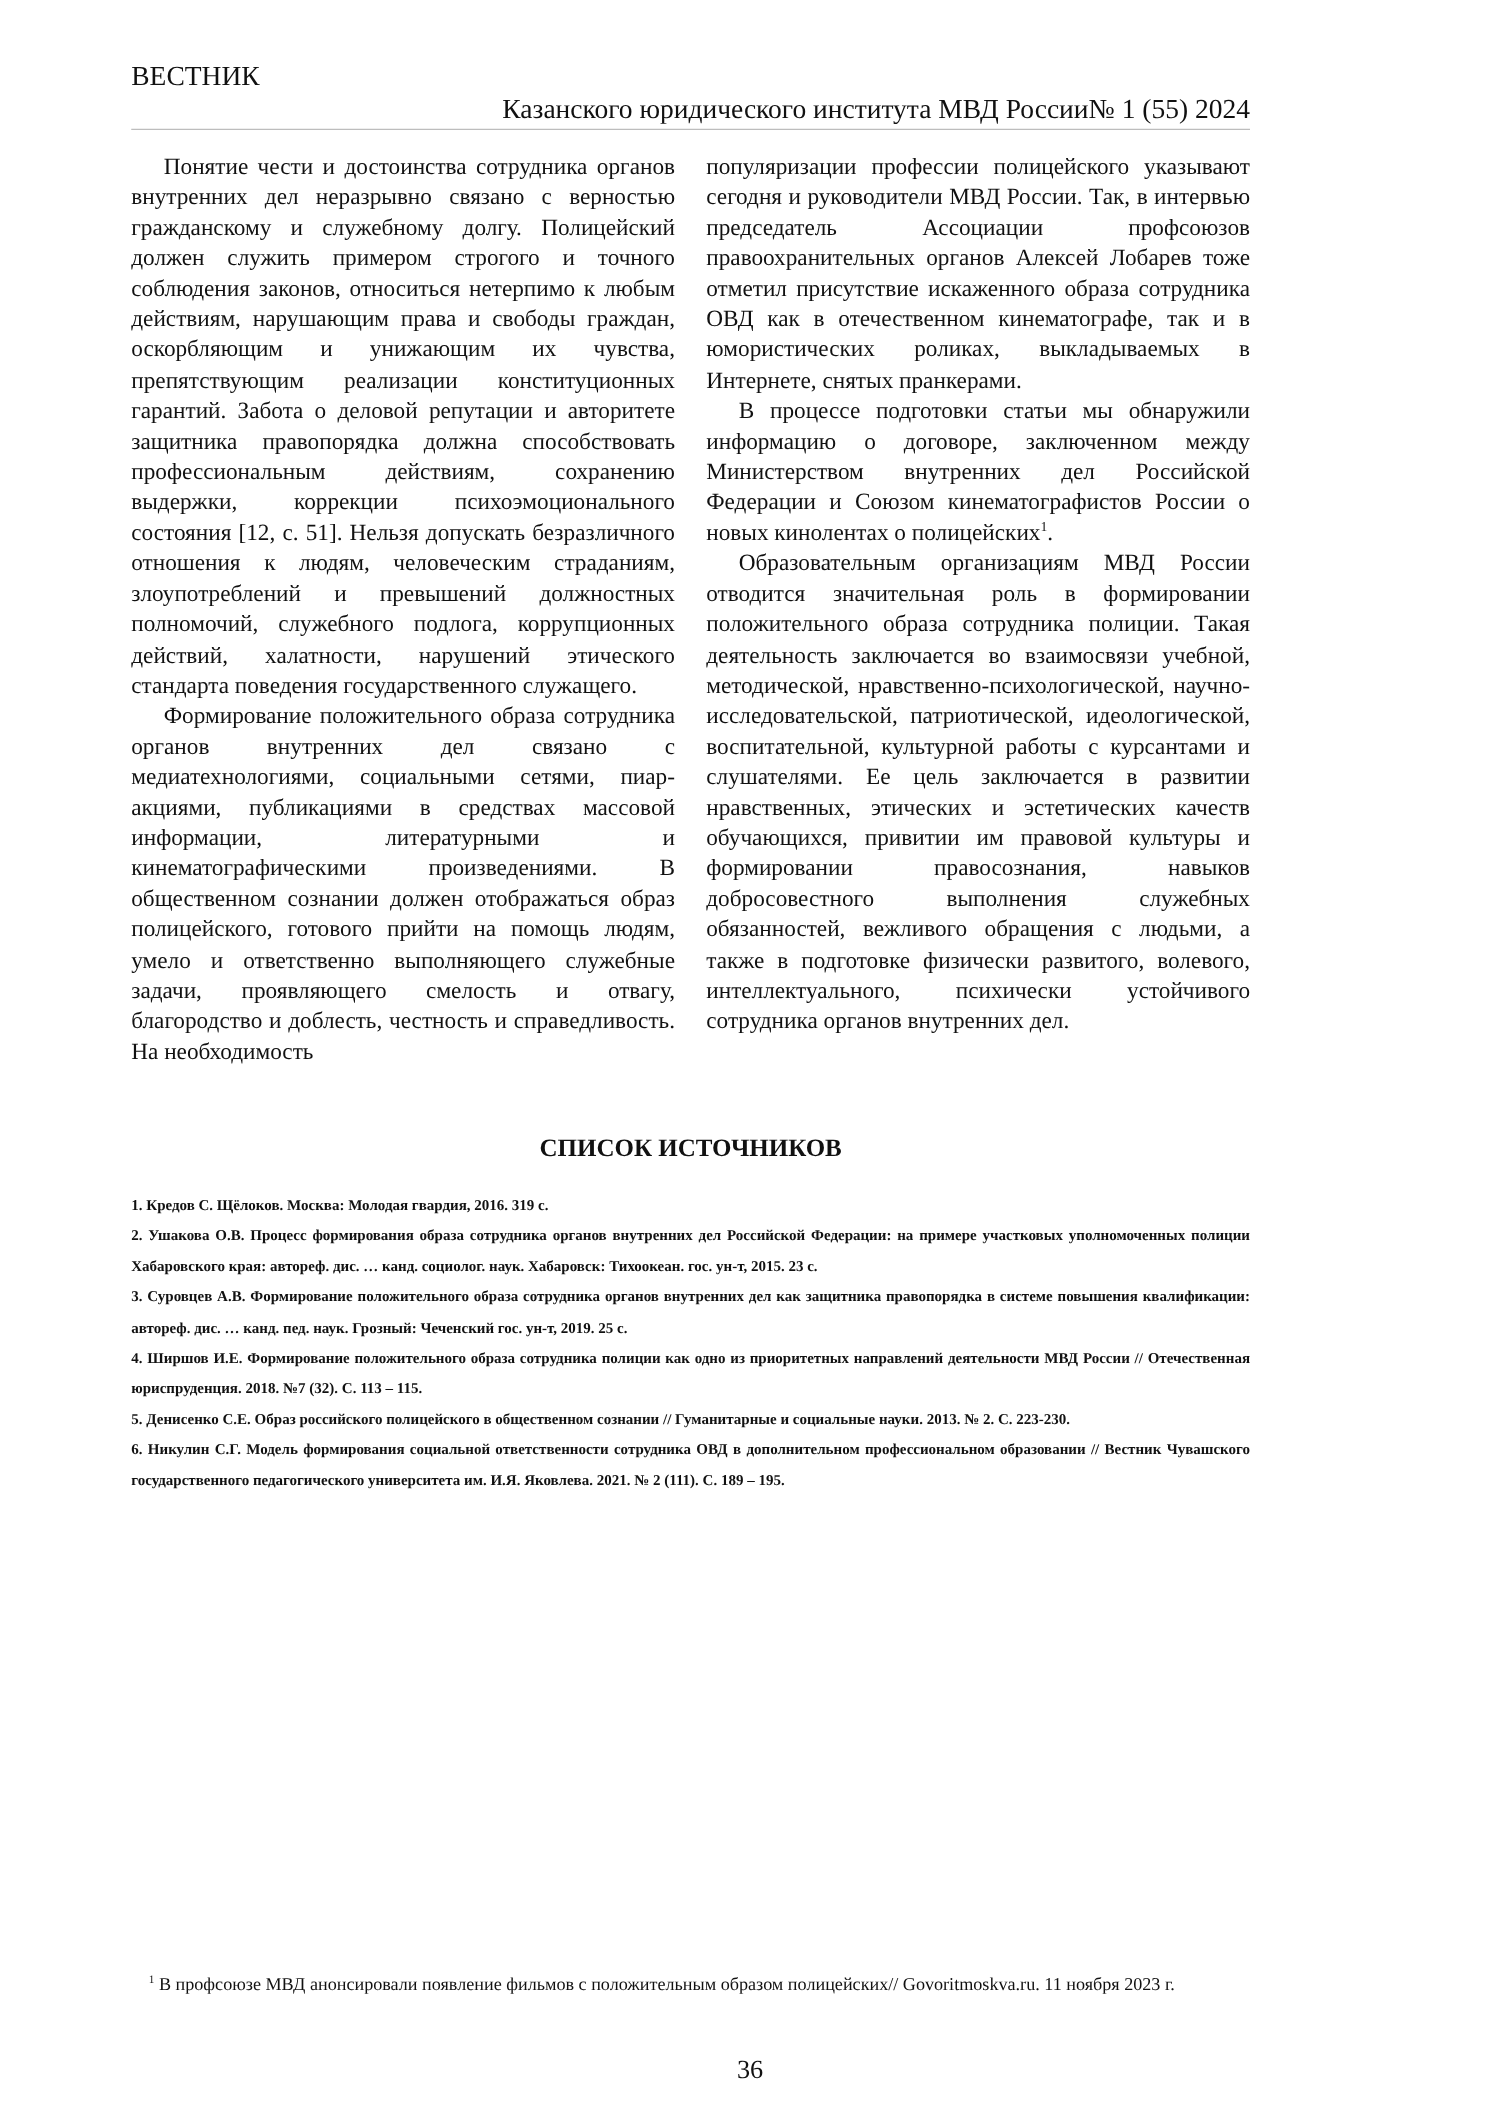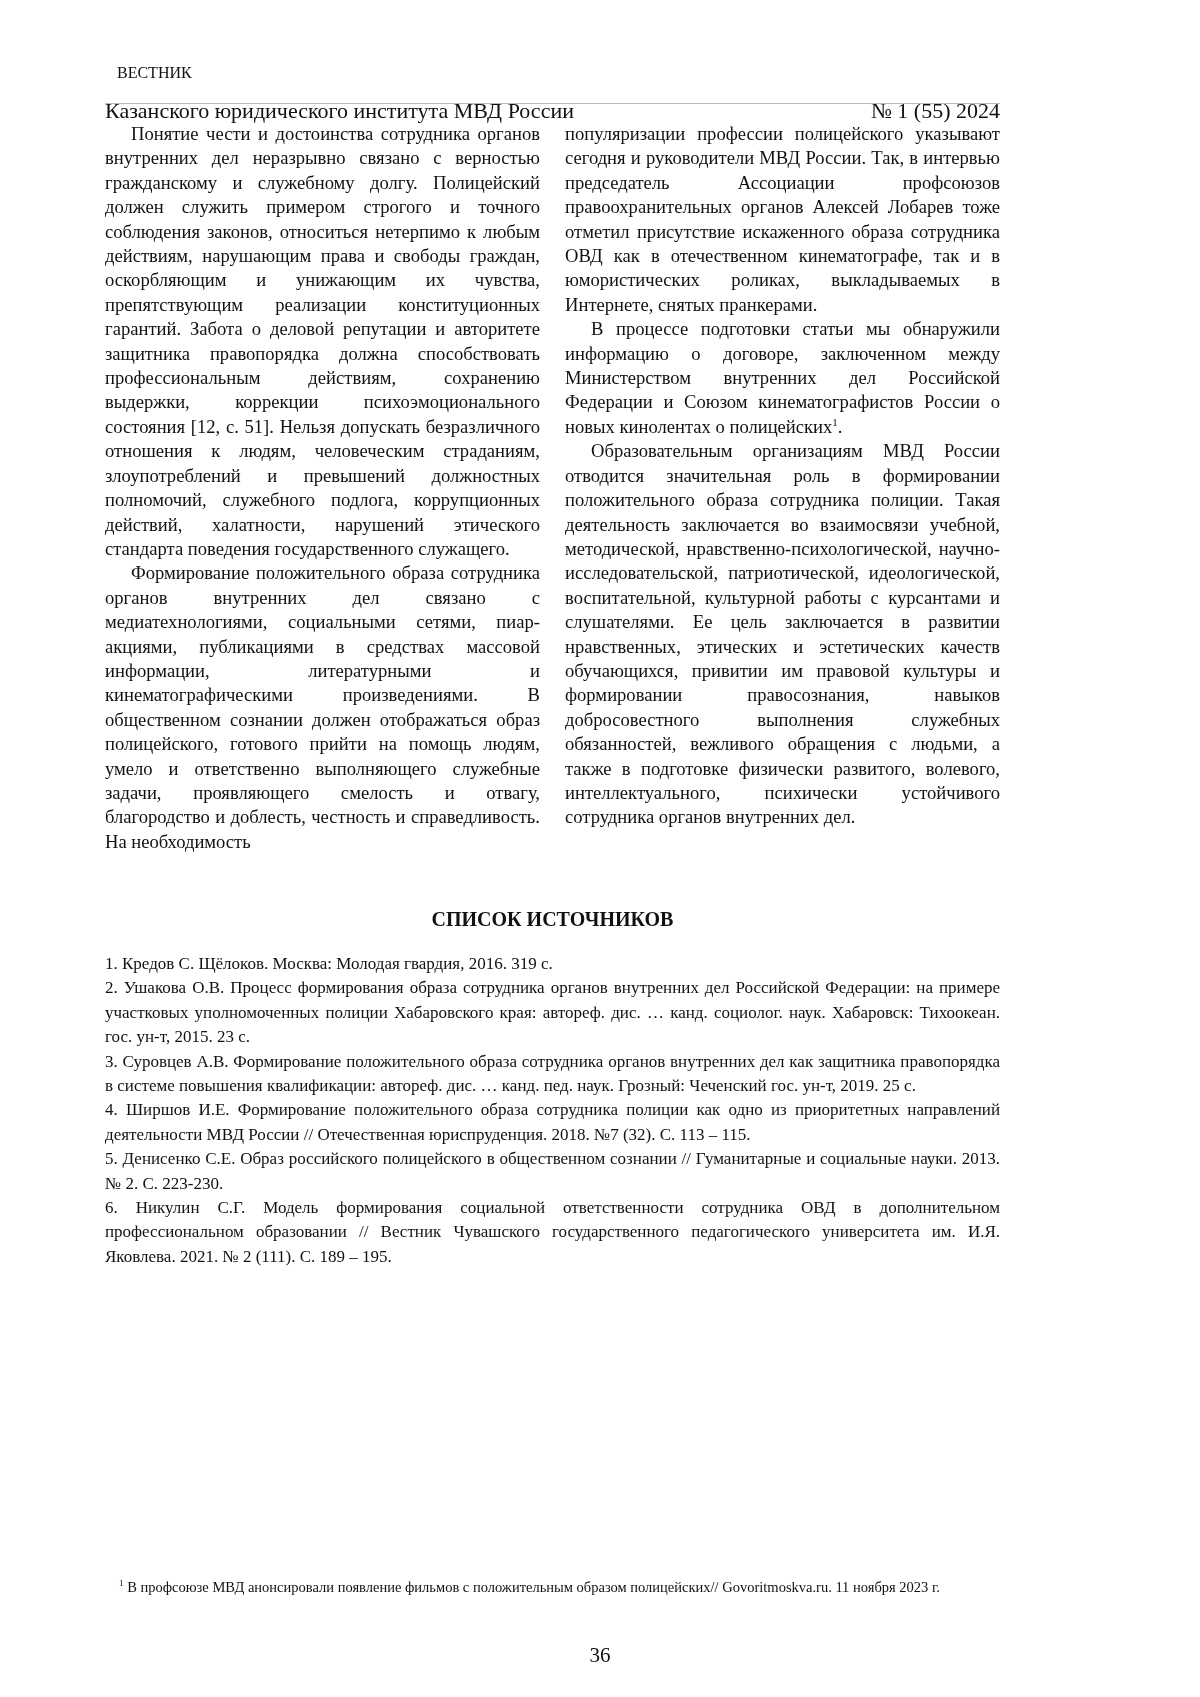--- a/index.html
+++ b/index.html
@@ -1,28 +1,28 @@
 <!DOCTYPE html>
 <html><head>
 <meta charset="utf-8">
 <style>
   html, body { margin: 0; padding: 0; background: #ffffff; }
   body { width: 1200px; height: 1697px; position: relative; color: #111; font-family: "Liberation Serif", "DejaVu Serif", serif; }
   .header { position: absolute; left: 105px; top: 48px; width: 895px; }
-  .journal-name { font-size: 16px; line-height: 26px; margin: 12px; }
-  .header-row { display: flex; justify-content: space-between; font-size: 22px; line-height: 26px; }
+  .journal-name { font-size: 22px; line-height: 26px; margin: 0; }
+  .header-row { display: flex; justify-content: flex-end; font-size: 22px; line-height: 26px; }
   .header-rule { position: absolute; left: 105px; top: 103px; width: 895px; height: 1px; background: #bdbdbd; }
   .columns { position: absolute; left: 105px; top: 122px; width: 895px; display: flex; justify-content: space-between; }
   .col { width: 435px; font-size: 18.6px; line-height: 24.4px; text-align: justify; }
   .col p { margin: 0; text-indent: 26px; }
   .col p.cont { text-indent: 0; }
   sup { font-size: 11px; line-height: 0; vertical-align: super; }
   .refs { position: absolute; left: 105px; top: 906px; width: 895px; }
   .refs-title { text-align: center; font-weight: bold; font-size: 20px; line-height: 26px; margin: 0 0 20px 0; }
-  .ref { font-size: 17px; line-height: 24.4px; text-align: justify; margin: 0; }
+  .ref { font-size: 12px; line-height: 24.4px; text-align: justify; margin: 0; font-weight: bold; }
   .footnote { position: absolute; left: 105px; top: 1575px; width: 895px; font-size: 14.5px; line-height: 17px; text-align: justify; }
   .footnote .fn-mark { font-size: 9px; vertical-align: super; margin-left: 14px; }
   .page-number { position: absolute; left: 0; width: 1200px; top: 1643px; text-align: center; font-size: 21px; }
 </style>
 </head>
 <body>
 
 <div class="header">
   <div class="journal-name">ВЕСТНИК</div>
   <div class="header-row">

